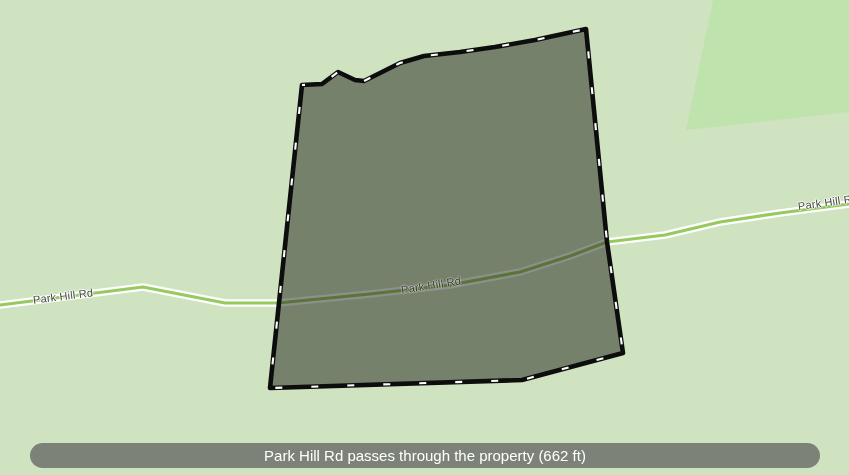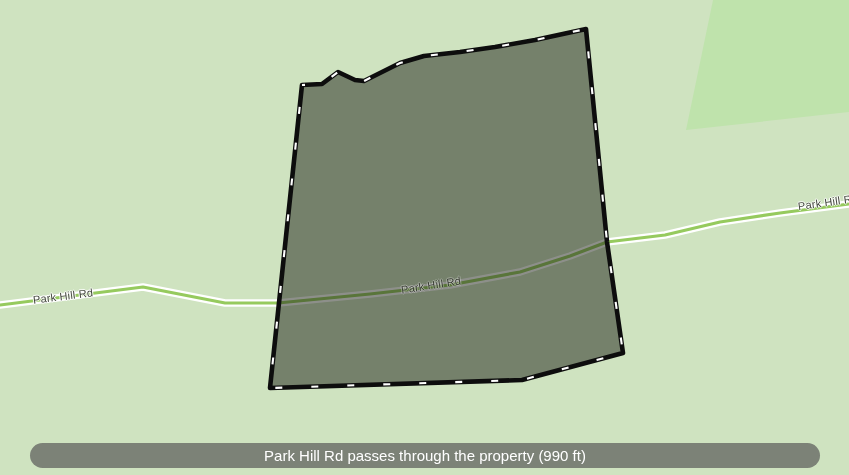--- a/index.html
+++ b/index.html
@@ -90,16 +90,16 @@
     <polygon class="parcel-border-dash" points="302,85 322,84 338,72 355,80 364,81 400,63 424,56 460,52 495,47 535,40 586,29 607,242 623,353 522,380 270,388"></polygon>
   </svg>
 
   <div class="road-label road-label-left">Park Hill Rd</div>
 
   <div class="road-label on-parcel road-label-center">Park Hill Rd</div>
 
   <div class="road-label road-label-right">Park Hill Rd</div>
 
   <div class="status-bar">
-    <span class="status-bar-text">Park Hill Rd passes through the property (990 ft)</span>
+    <span class="status-bar-text">Park Hill Rd passes through the property (662 ft)</span>
   </div>
 
 </div>
 
 </body></html>

